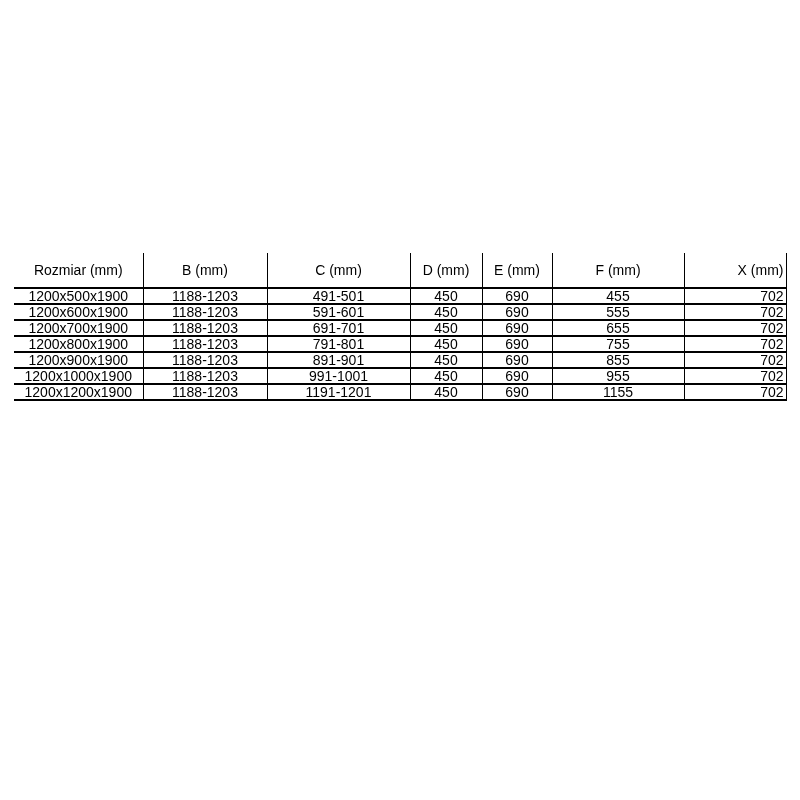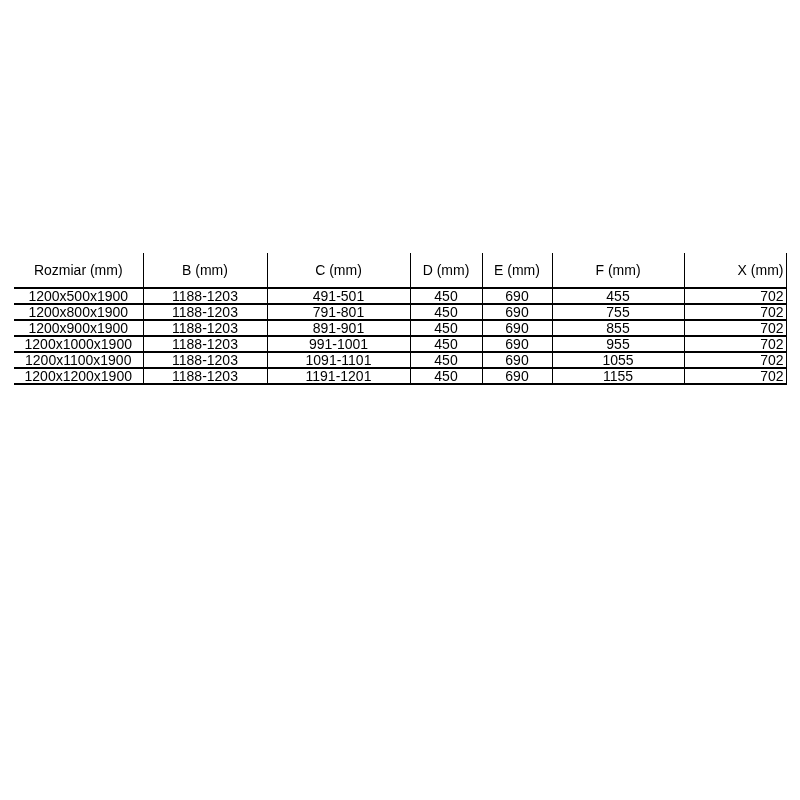--- a/index.html
+++ b/index.html
@@ -83,20 +83,38 @@
       <tr>
         <td>1200x500x1900</td>
         <td>1188-1203</td>
         <td>491-501</td>
         <td>450</td>
         <td>690</td>
         <td>455</td>
         <td>702</td>
       </tr>
       <tr>
+        <td>1200x600x1900</td>
+        <td>1188-1203</td>
+        <td>591-601</td>
+        <td>450</td>
+        <td>690</td>
+        <td>555</td>
+        <td>702</td>
+      </tr>
+      <tr>
+        <td>1200x700x1900</td>
+        <td>1188-1203</td>
+        <td>691-701</td>
+        <td>450</td>
+        <td>690</td>
+        <td>655</td>
+        <td>702</td>
+      </tr>
+      <tr>
         <td>1200x800x1900</td>
         <td>1188-1203</td>
         <td>791-801</td>
         <td>450</td>
         <td>690</td>
         <td>755</td>
         <td>702</td>
       </tr>
       <tr>
         <td>1200x900x1900</td>
@@ -110,29 +128,20 @@
       <tr>
         <td>1200x1000x1900</td>
         <td>1188-1203</td>
         <td>991-1001</td>
         <td>450</td>
         <td>690</td>
         <td>955</td>
         <td>702</td>
       </tr>
       <tr>
-        <td>1200x1100x1900</td>
-        <td>1188-1203</td>
-        <td>1091-1101</td>
-        <td>450</td>
-        <td>690</td>
-        <td>1055</td>
-        <td>702</td>
-      </tr>
-      <tr>
         <td>1200x1200x1900</td>
         <td>1188-1203</td>
         <td>1191-1201</td>
         <td>450</td>
         <td>690</td>
         <td>1155</td>
         <td>702</td>
       </tr>
     </tbody>
 </table>

